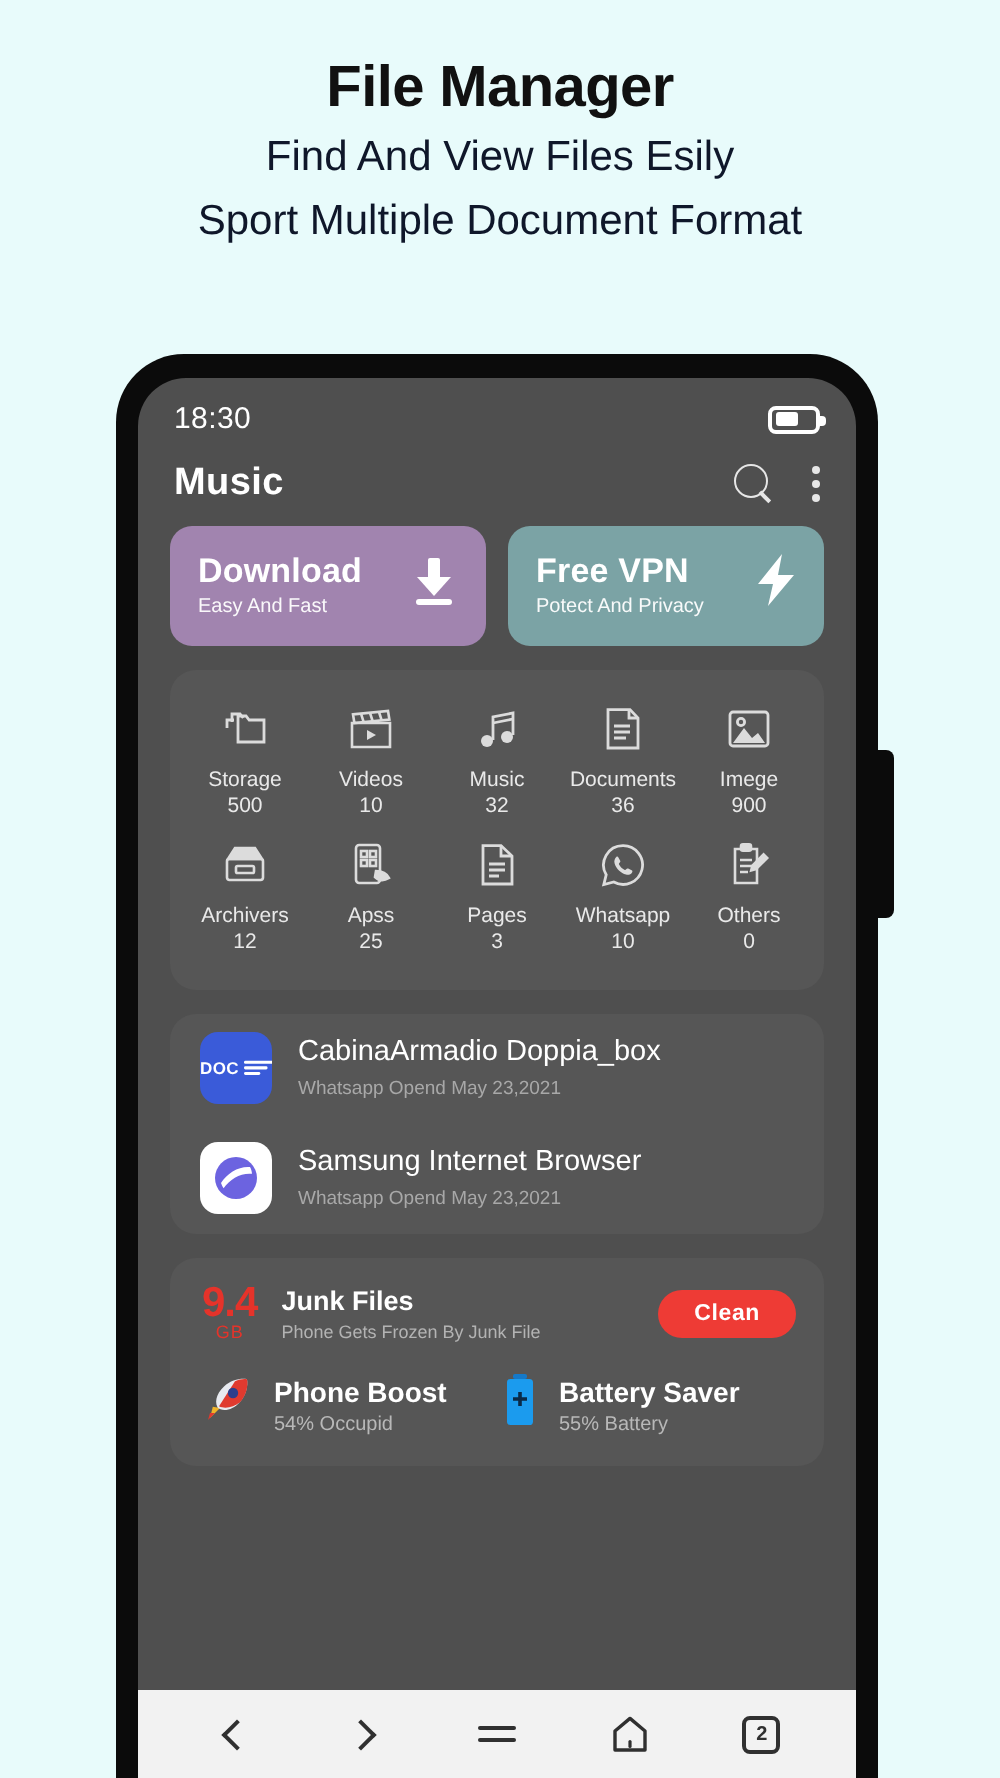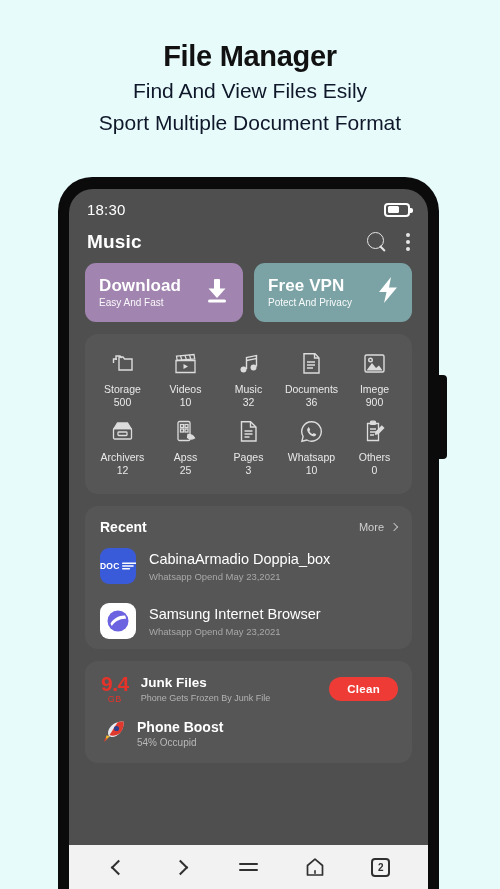--- a/index.html
+++ b/index.html
@@ -5,21 +5,21 @@
   * { box-sizing: border-box; margin: 0; padding: 0; }
   html, body {
     width: 500px; height: 889px;
     background: #E8FBFB;
     font-family: "Liberation Sans", sans-serif;
     overflow: hidden;
   }
   .page { position: relative; width: 500px; height: 889px; background: #E8FBFB; }
 
   
-  .header { padding-top: 40px; text-align: center; }
+  .header { padding-top: 28px; text-align: center; }
   .header h1 {
     font-size: 29px; font-weight: bold; color: #111;
     letter-spacing: -0.3px; line-height: 1.15;
   }
   .header .sub {
     font-size: 21px; color: #0f172a; font-weight: normal;
     line-height: 1.32; margin-top: 4px;
   }
 
   
@@ -318,27 +318,20 @@
                 </svg>
               </div>
               <div class="lbl">Others</div>
               <div class="num">0</div>
             </div>
 
           </div>
         </div>
 
         <div class="card">
-          <div class="recent-head">
-            <div class="rt">Recent</div>
-            <div class="more">
-              <span>More</span>
-              <span class="chev"></span>
-            </div>
-          </div>
 
           <div class="rrow">
             <div class="ric" style="background:#3A5BD9; flex-direction:row; gap:2px;">
               <span style="font-size:8.5px;font-weight:bold;color:#fff;letter-spacing:0.2px;">DOC</span>
               <svg width="16" height="8" viewBox="0 0 16 8">
                   <g fill="#fff">
                 <rect x="0" y="0" width="16" height="1.7" rx="0.8"></rect>
                 <rect x="0" y="3.1" width="13" height="1.7" rx="0.8"></rect>
                 <rect x="0" y="6.2" width="9" height="1.7" rx="0.8"></rect>
               </g>
@@ -387,20 +380,33 @@
                   <circle cx="15.5" cy="9.5" r="2.6" fill="#2C3E8C"></circle>
                   <path d="M6.5 19.5 3 23l1-3.5z" fill="#E03A2F"></path>
                 </svg>
               </div>
               <div>
                 <div class="tt1">Phone Boost</div>
                 <div class="tt2">54% Occupid</div>
               </div>
             </div>
 
+            <div class="tool">
+              <div>
+                <svg width="20" height="28" viewBox="0 0 20 28">
+                  <rect x="6.5" y="1" width="7" height="2.5" rx="1" fill="#1479C9"></rect>
+                  <rect x="3.5" y="3.5" width="13" height="23" rx="1.8" fill="#1B9BEE"></rect>
+                  <path d="M10 10v7M6.5 13.5h7" stroke="#0A2A47" stroke-width="1.8"></path>
+                </svg>
+              </div>
+              <div>
+                <div class="tt1">Battery Saver</div>
+                <div class="tt2">55% Battery</div>
+              </div>
+            </div>
           </div>
         </div>
 
         <div class="navbar">
           <div class="nb">
             <span class="nb-arrow back"></span>
           </div>
           <div class="nb">
             <span class="nb-arrow fwd"></span>
           </div>

